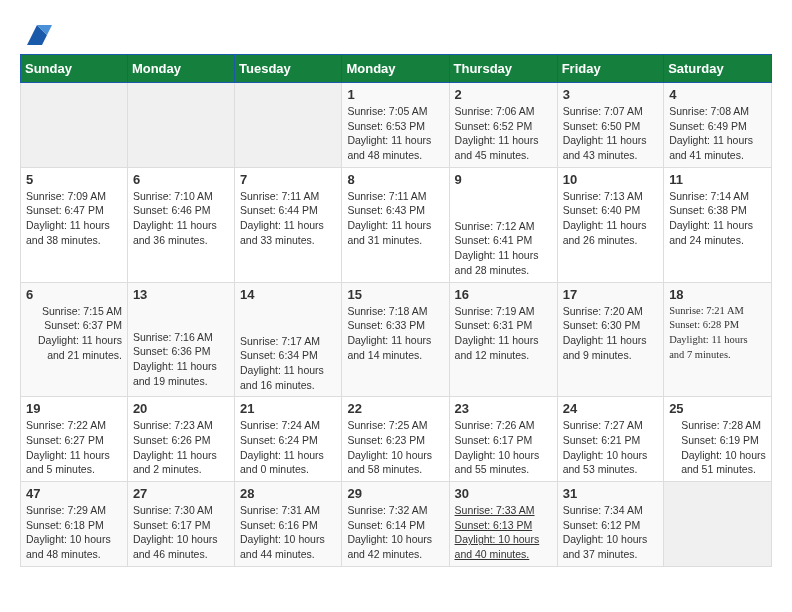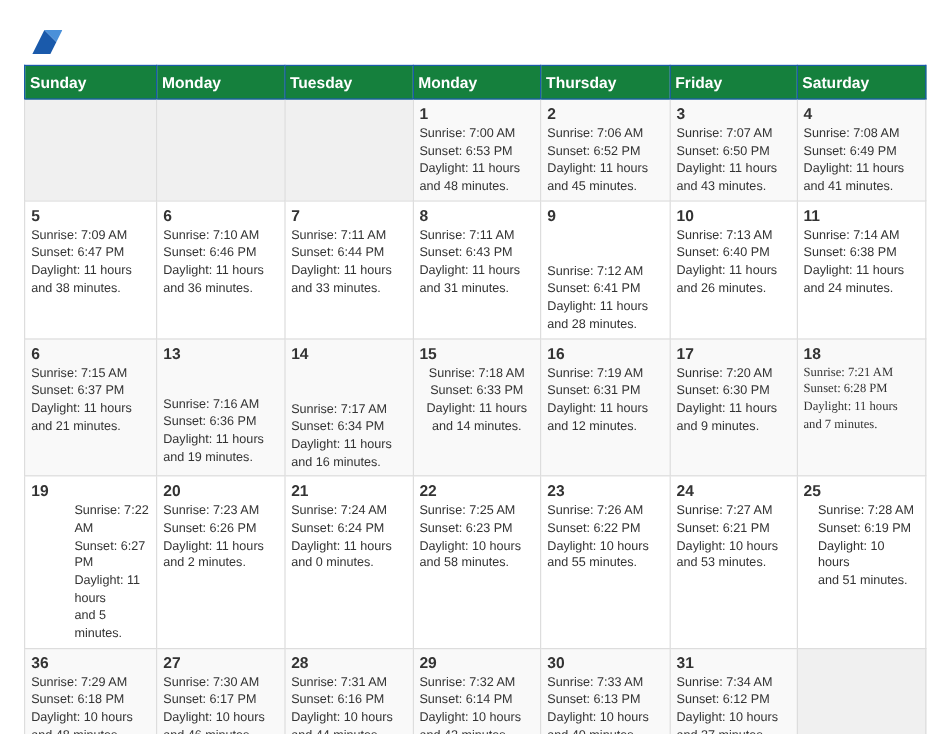--- a/index.html
+++ b/index.html
@@ -121,21 +121,21 @@
         <th>Saturday</th>
       </tr>
   </thead>
   <tbody>
   <tr>
         <td class="empty-cell"></td>
         <td class="empty-cell"></td>
         <td class="empty-cell"></td>
         <td>
           <span class="day-number">1</span>
-          <div class="day-info" style="white-space: pre-line;">Sunrise: 7:00 AM
+          <div class="day-info" style="white-space: pre-line;">Sunrise: 7:05 AM
 Sunset: 6:53 PM
 Daylight: 11 hours
 and 48 minutes.</div>
         </td>
         <td>
           <span class="day-number">2</span>
           <div class="day-info" style="white-space: pre-line;">Sunrise: 7:06 AM
 Sunset: 6:52 PM
 Daylight: 11 hours
 and 45 minutes.</div>
@@ -202,42 +202,42 @@
           <span class="day-number">11</span>
           <div class="day-info" style="white-space: pre-line;">Sunrise: 7:14 AM
 Sunset: 6:38 PM
 Daylight: 11 hours
 and 24 minutes.</div>
         </td>
       </tr>
       <tr>
         <td>
           <span class="day-number">6</span>
-          <div class="day-info" style="white-space: pre-line;">Sunrise: 7:15 AM
+          <div class="day-info" style="white-space: pre-line; text-align: right;">Sunrise: 7:15 AM
 Sunset: 6:37 PM
 Daylight: 11 hours
 and 21 minutes.</div>
         </td>
         <td>
           <span class="day-number">13</span>
           <div class="day-info" style="white-space: pre-line; margin-top: 28px;">Sunrise: 7:16 AM
 Sunset: 6:36 PM
 Daylight: 11 hours
 and 19 minutes.</div>
         </td>
         <td>
           <span class="day-number">14</span>
           <div class="day-info" style="white-space: pre-line; margin-top: 32px;">Sunrise: 7:17 AM
 Sunset: 6:34 PM
 Daylight: 11 hours
 and 16 minutes.</div>
         </td>
         <td>
           <span class="day-number">15</span>
-          <div class="day-info" style="white-space: pre-line; text-align: center;">Sunrise: 7:18 AM
+          <div class="day-info" style="white-space: pre-line;">Sunrise: 7:18 AM
 Sunset: 6:33 PM
 Daylight: 11 hours
 and 14 minutes.</div>
         </td>
         <td>
           <span class="day-number">16</span>
           <div class="day-info" style="white-space: pre-line;">Sunrise: 7:19 AM
 Sunset: 6:31 PM
 Daylight: 11 hours
 and 12 minutes.</div>
@@ -253,21 +253,21 @@
           <span class="day-number">18</span>
           <div class="day-info" style="white-space: pre-line; font-family: Liberation Serif, serif;">Sunrise: 7:21 AM
 Sunset: 6:28 PM
 Daylight: 11 hours
 and 7 minutes.</div>
         </td>
       </tr>
       <tr>
         <td>
           <span class="day-number">19</span>
-          <div class="day-info" style="white-space: pre-line; margin-left: 36px;">Sunrise: 7:22 AM
+          <div class="day-info" style="white-space: pre-line;">Sunrise: 7:22 AM
 Sunset: 6:27 PM
 Daylight: 11 hours
 and 5 minutes.</div>
         </td>
         <td>
           <span class="day-number">20</span>
           <div class="day-info" style="white-space: pre-line;">Sunrise: 7:23 AM
 Sunset: 6:26 PM
 Daylight: 11 hours
 and 2 minutes.</div>
@@ -282,42 +282,42 @@
         <td>
           <span class="day-number">22</span>
           <div class="day-info" style="white-space: pre-line;">Sunrise: 7:25 AM
 Sunset: 6:23 PM
 Daylight: 10 hours
 and 58 minutes.</div>
         </td>
         <td>
           <span class="day-number">23</span>
           <div class="day-info" style="white-space: pre-line;">Sunrise: 7:26 AM
-Sunset: 6:22 PM
+Sunset: 6:17 PM
 Daylight: 10 hours
 and 55 minutes.</div>
         </td>
         <td>
           <span class="day-number">24</span>
           <div class="day-info" style="white-space: pre-line;">Sunrise: 7:27 AM
 Sunset: 6:21 PM
 Daylight: 10 hours
 and 53 minutes.</div>
         </td>
         <td>
           <span class="day-number">25</span>
           <div class="day-info" style="white-space: pre-line; margin-left: 12px;">Sunrise: 7:28 AM
 Sunset: 6:19 PM
 Daylight: 10 hours
 and 51 minutes.</div>
         </td>
       </tr>
       <tr>
         <td>
-          <span class="day-number">36</span>
+          <span class="day-number">47</span>
           <div class="day-info" style="white-space: pre-line;">Sunrise: 7:29 AM
 Sunset: 6:18 PM
 Daylight: 10 hours
 and 48 minutes.</div>
         </td>
         <td>
           <span class="day-number">27</span>
           <div class="day-info" style="white-space: pre-line;">Sunrise: 7:30 AM
 Sunset: 6:17 PM
 Daylight: 10 hours
@@ -332,21 +332,21 @@
         </td>
         <td>
           <span class="day-number">29</span>
           <div class="day-info" style="white-space: pre-line;">Sunrise: 7:32 AM
 Sunset: 6:14 PM
 Daylight: 10 hours
 and 42 minutes.</div>
         </td>
         <td>
           <span class="day-number">30</span>
-          <div class="day-info" style="white-space: pre-line;">Sunrise: 7:33 AM
+          <div class="day-info" style="white-space: pre-line; text-decoration: underline;">Sunrise: 7:33 AM
 Sunset: 6:13 PM
 Daylight: 10 hours
 and 40 minutes.</div>
         </td>
         <td>
           <span class="day-number">31</span>
           <div class="day-info" style="white-space: pre-line;">Sunrise: 7:34 AM
 Sunset: 6:12 PM
 Daylight: 10 hours
 and 37 minutes.</div>

